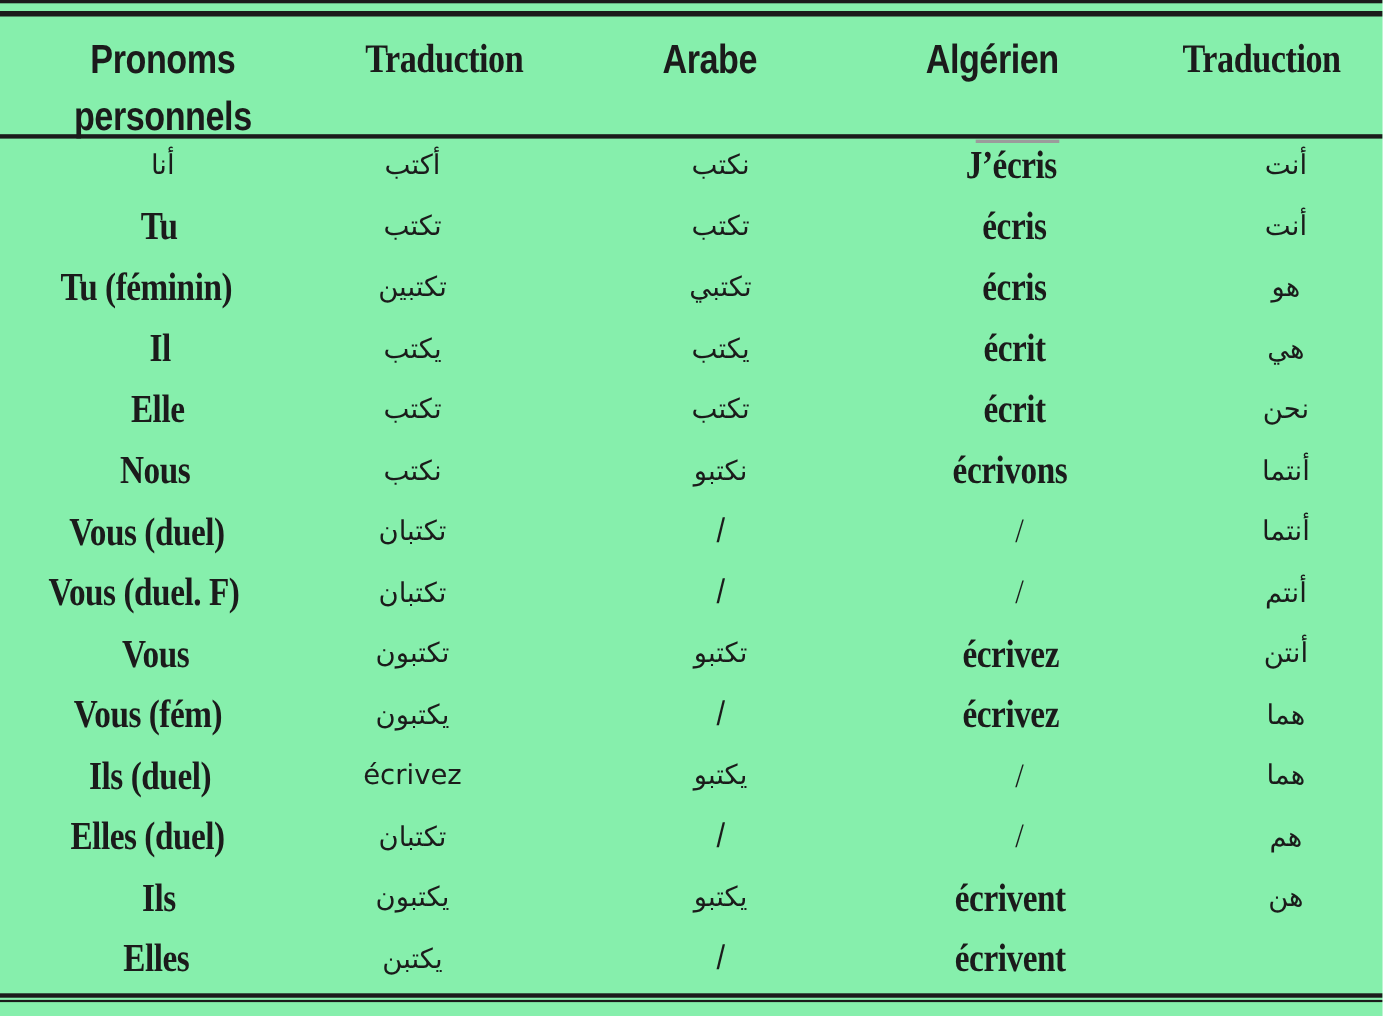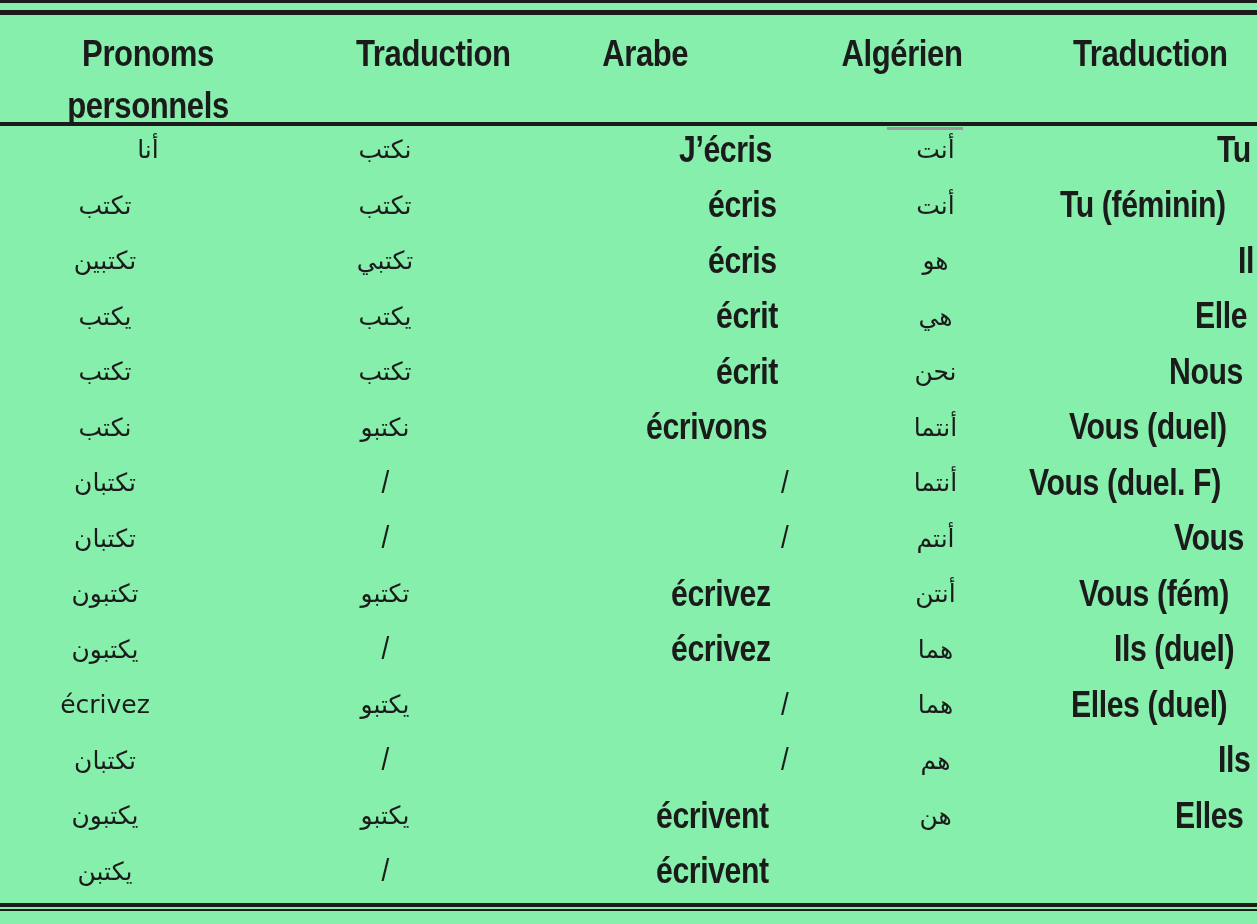--- a/index.html
+++ b/index.html
@@ -20,21 +20,21 @@
   .artifact{position:absolute;left:887px;top:127px;width:76px;height:3px;background:#9b9b9b;}
 
   .tbl{
     position:absolute;left:0;top:15px;width:1257px;
     display:grid;
     grid-template-columns:250px 290px 250px 245px 222px;
     grid-template-rows:107px;
     grid-auto-rows:55.5px;
   }
   .cell{display:flex;align-items:center;justify-content:center;overflow:visible;}
-  .cell.left{justify-content:flex-end;}
+  .cell.left{justify-content:center;font-family:Liberation Serif, serif;}
   .cell.c1{padding-left:46px;}
   .cell.c2{padding-left:45px;}
   .cell.c3{padding-right:40px;}
   .cell.c4{padding-right:20px;}
   .cell.c5{padding-left:30px;}
 
   .hdr{align-items:flex-start;padding-top:13px;}
   .hdr .hspan{
     display:inline-block;
     font-weight:700;
@@ -97,20 +97,23 @@
     </div>
     <div class="cell hdr c4">
       <span class="hspan">Algérien</span>
     </div>
     <div class="cell hdr left c5">
       <span class="hspan">Traduction</span>
     </div>
   <div class="cell c1">
         <span class="ar-span" dir="rtl">أنا</span>
       </div>
+      <div class="cell c3">
+        <span class="ar-span" dir="rtl">أكتب</span>
+      </div>
       <div class="cell c4">
         <span class="ar-span" dir="rtl">نكتب</span>
       </div>
       <div class="cell left c5">
         <span class="fr-span">J’écris</span>
       </div>
       <div class="cell c1">
         <span class="ar-span" dir="rtl">أنت</span>
       </div>
       <div class="cell left c2">

